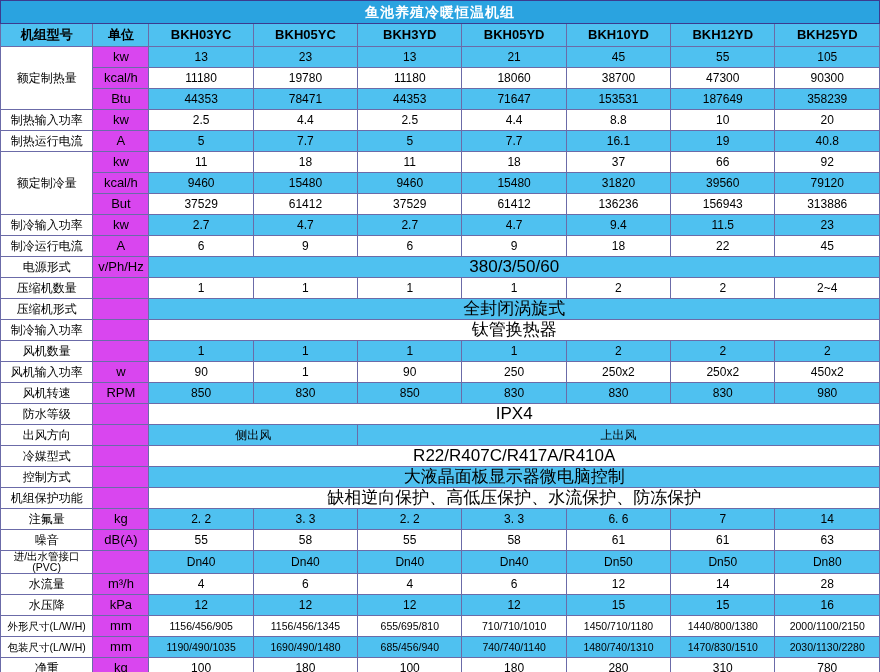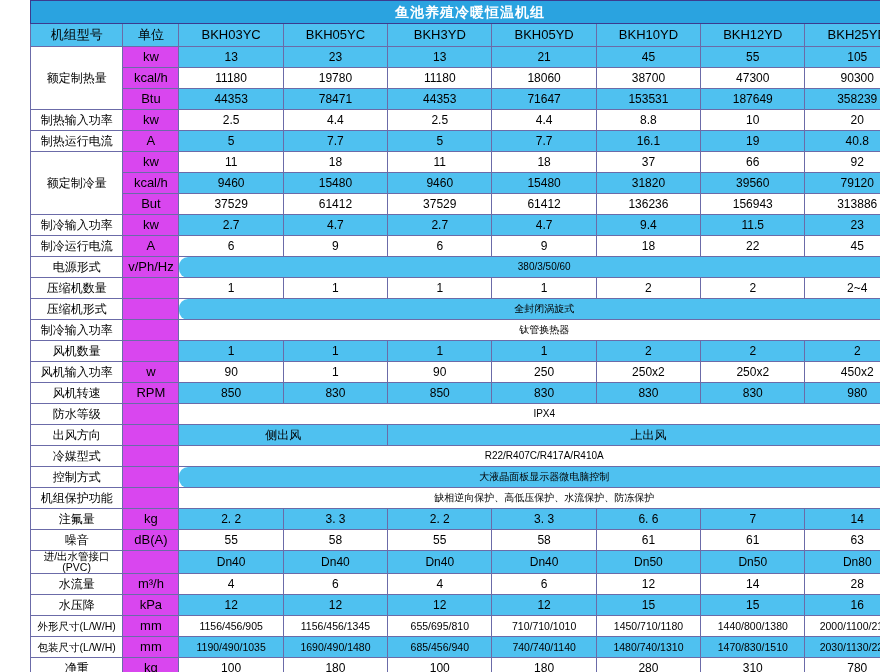--- a/index.html
+++ b/index.html
@@ -1,26 +1,26 @@
 <!DOCTYPE html>
 <html><head>
 <meta charset="utf-8">
 <style>
   html,body{margin:0;padding:0;background:#ffffff;}
   body{font-family:"Liberation Sans","DejaVu Sans",sans-serif;}
-  #sheet{width:880px;height:672px;position:relative;box-sizing:border-box;overflow:hidden;padding-left:30px;}
+  #sheet{width:880px;height:672px;position:relative;box-sizing:border-box;overflow:hidden;}
   table{border-collapse:collapse;width:880px;table-layout:fixed;}
   td,th{border:1px solid #6b6ba8;font-size:12px;text-align:center;vertical-align:middle;padding:0;height:20px;line-height:1.05;color:#000;}
   .title-row td{background:#2aa3e0;color:#ffffff;font-weight:bold;font-size:14px;height:22px;letter-spacing:1px;border:1px solid #3b3b8f;}
-  .hdr td{background:#4fc1f0;font-weight:normal;font-size:13px;height:22px;}
+  .hdr td{background:#4fc1f0;font-weight:bold;font-size:13px;height:22px;}
   .lbl{background:#ffffff;font-size:12px;margin-top:39px;}
   .unit{background:#d946ef;font-size:13px;}
   .blue{background:#4fc1f0;}
   .white{background:#ffffff;}
-  .wide{font-size:10px;border-radius:9px;}
+  .wide{font-size:17px;}
   col.c0{width:92px;}
   col.c1{width:56px;}
   col.cd{width:104px;}
   .small{font-size:10.5px;}
 </style>
 </head>
 <body>
 
 <div id="sheet">
   <table>

